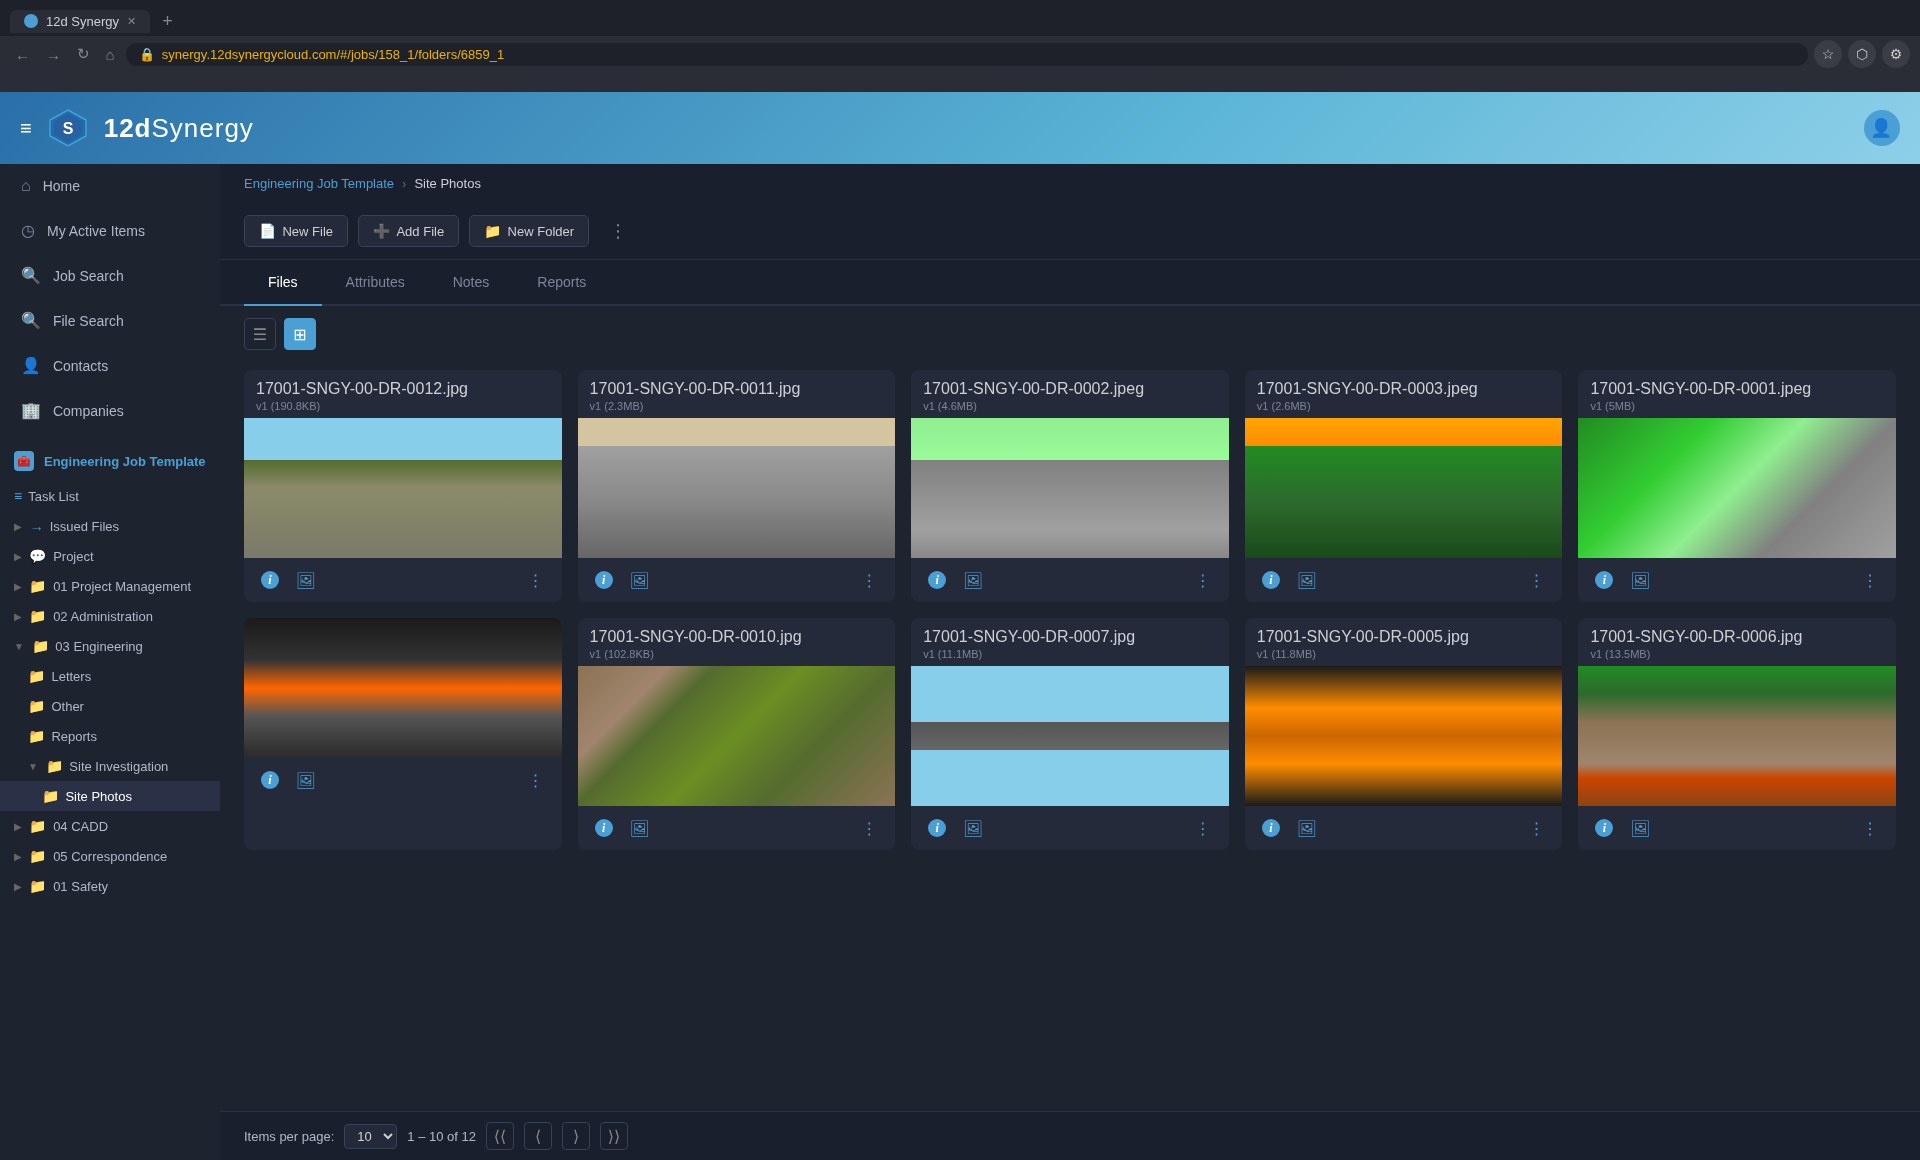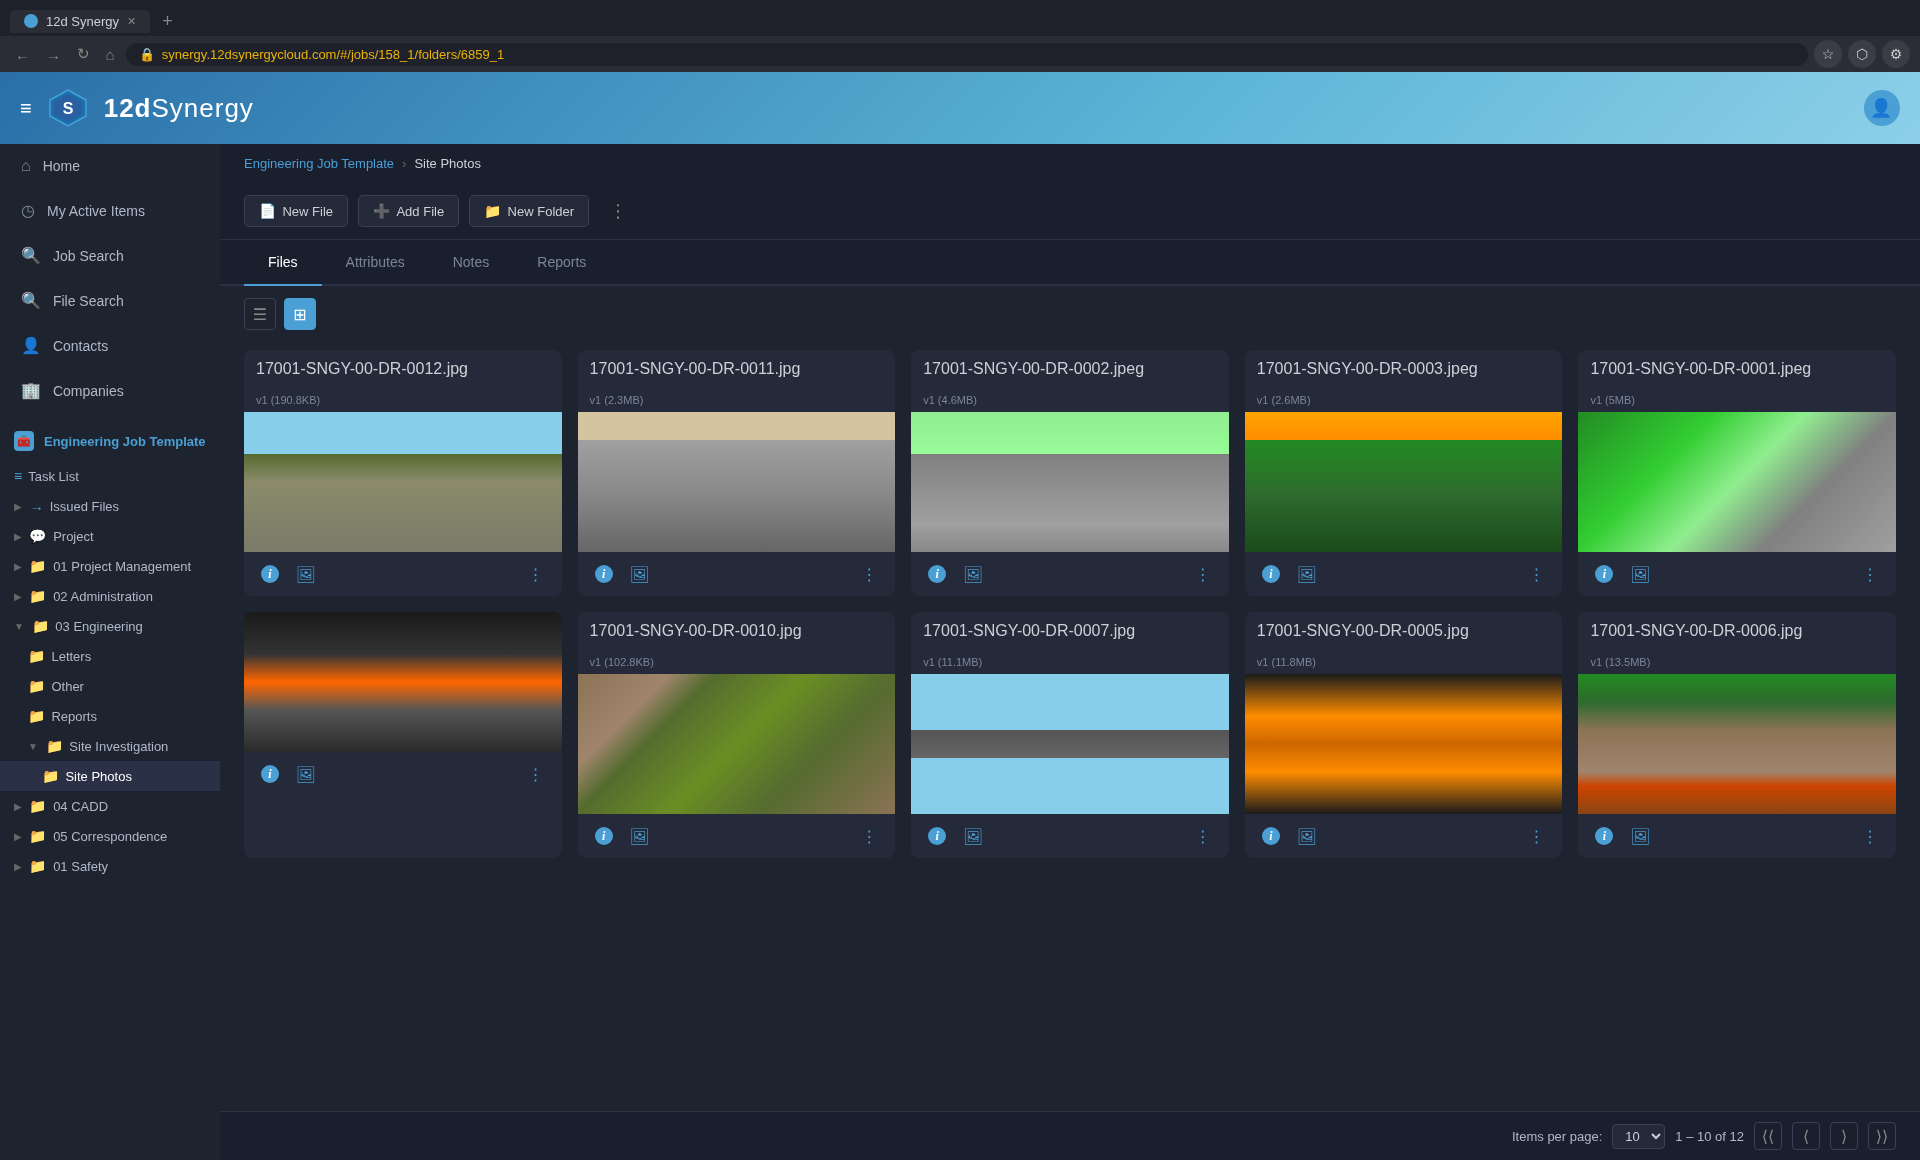--- a/index.html
+++ b/index.html
@@ -1,19 +1,19 @@
 <!DOCTYPE html>
 <html><head>
   <meta charset="utf-8">
   <style>
     * { box-sizing: border-box; margin: 0; padding: 0; }
     body { font-family: 'Segoe UI', Arial, sans-serif; background: #1a1f2e; color: #cdd0d6; height: 1160px; overflow: hidden; display: flex; flex-direction: column; }
 
     
-    .browser-chrome { background: #2a2d35; height: 72px; display: flex; flex-direction: column; flex-shrink: 0; }
+    .browser-chrome { background: #2a2d35; height: 92px; display: flex; flex-direction: column; flex-shrink: 0; }
     .browser-tabs { display: flex; align-items: center; background: #1e2129; padding: 6px 10px 0; height: 36px; gap: 4px; }
     .browser-tab { background: #2a2d35; color: #cdd0d6; padding: 4px 14px; border-radius: 6px 6px 0 0; font-size: 13px; display: flex; align-items: center; gap: 8px; }
     .browser-tab-icon { width: 14px; height: 14px; background: #4a9fd4; border-radius: 50%; display: inline-block; }
     .browser-tab-close { color: #888; font-size: 11px; cursor: pointer; }
     .browser-tab-new { background: none; color: #888; font-size: 18px; padding: 0 8px; }
     .browser-controls { display: flex; align-items: center; padding: 0 10px; height: 36px; gap: 6px; background: #2a2d35; }
     .browser-btn { background: none; border: none; color: #888; font-size: 15px; cursor: pointer; padding: 2px 5px; border-radius: 3px; }
     .address-bar { flex: 1; background: #1e2129; border: none; border-radius: 20px; color: #cdd0d6; padding: 4px 14px; font-size: 13px; display: flex; align-items: center; gap: 6px; }
     .address-bar input { background: none; border: none; color: #cdd0d6; font-size: 13px; flex: 1; outline: none; }
     .lock-icon { color: #4caf50; font-size: 13px; }
@@ -64,28 +64,28 @@
     .view-controls { display: flex; align-items: center; padding: 12px 24px; gap: 8px; background: #1e2330; }
     .view-btn { width: 32px; height: 32px; display: flex; align-items: center; justify-content: center; border-radius: 4px; cursor: pointer; color: #888; font-size: 16px; border: 1px solid #3a4055; background: none; }
     .view-btn.active { background: #4a9fd4; color: white; border-color: #4a9fd4; }
 
     
     .grid-container { flex: 1; overflow-y: auto; padding: 8px 24px 16px; }
     .file-grid { display: grid; grid-template-columns: repeat(5, 1fr); gap: 16px; }
     .file-card { background: #252a3a; border-radius: 8px; overflow: hidden; cursor: pointer; }
     .file-card-header { padding: 10px 12px 6px; }
     .file-name { font-size: 16px; color: #cdd0d6; font-weight: 500; white-space: nowrap; overflow: hidden; text-overflow: ellipsis; }
-    .file-version { font-size: 11px; color: #7a8599; margin-top: 16px; }
+    .file-version { font-size: 11px; color: #7a8599; margin-top: 2px; }
     .file-thumb { width: 100%; height: 140px; background: #3a4055; object-fit: cover; display: flex; align-items: center; justify-content: center; overflow: hidden; }
     .file-card-footer { display: flex; align-items: center; gap: 8px; padding: 8px 12px; }
     .file-footer-btn { width: 28px; height: 28px; border-radius: 50%; display: flex; align-items: center; justify-content: center; font-size: 14px; cursor: pointer; color: #4a9fd4; background: none; border: none; }
     .file-footer-spacer { flex: 1; }
 
     
-    .pagination { display: flex; align-items: center; justify-content: flex-end; padding: 10px 24px; background: #1a1f2e; border-top: 1px solid #2a3045; gap: 10px; font-size: 13px; color: #b0b8c8; margin-top: 48px; }
+    .pagination { display: flex; align-items: center; justify-content: flex-start; padding: 10px 24px; background: #1a1f2e; border-top: 1px solid #2a3045; gap: 10px; font-size: 13px; color: #b0b8c8; margin-top: 48px; }
     .page-size-select { background: #252a3a; border: 1px solid #3a4055; color: #cdd0d6; padding: 3px 8px; border-radius: 4px; font-size: 13px; }
     .page-nav-btn { width: 28px; height: 28px; display: flex; align-items: center; justify-content: center; border-radius: 4px; cursor: pointer; color: #888; font-size: 16px; background: none; border: 1px solid #3a4055; }
 
     
     ::-webkit-scrollbar { width: 6px; }
     ::-webkit-scrollbar-track { background: #1a1f2e; }
     ::-webkit-scrollbar-thumb { background: #3a4055; border-radius: 3px; }
 
     
     .photo-road { background: linear-gradient(180deg, #87CEEB 0%, #87CEEB 30%, #556B2F 30%, #8B8B6B 50%, #7a7a6a 100%); }

